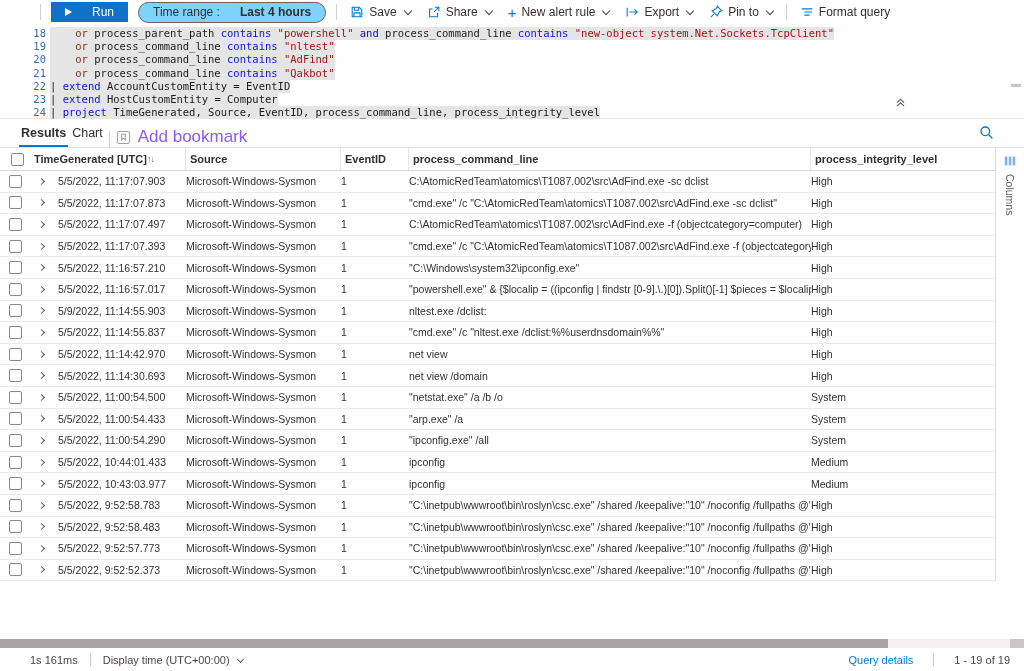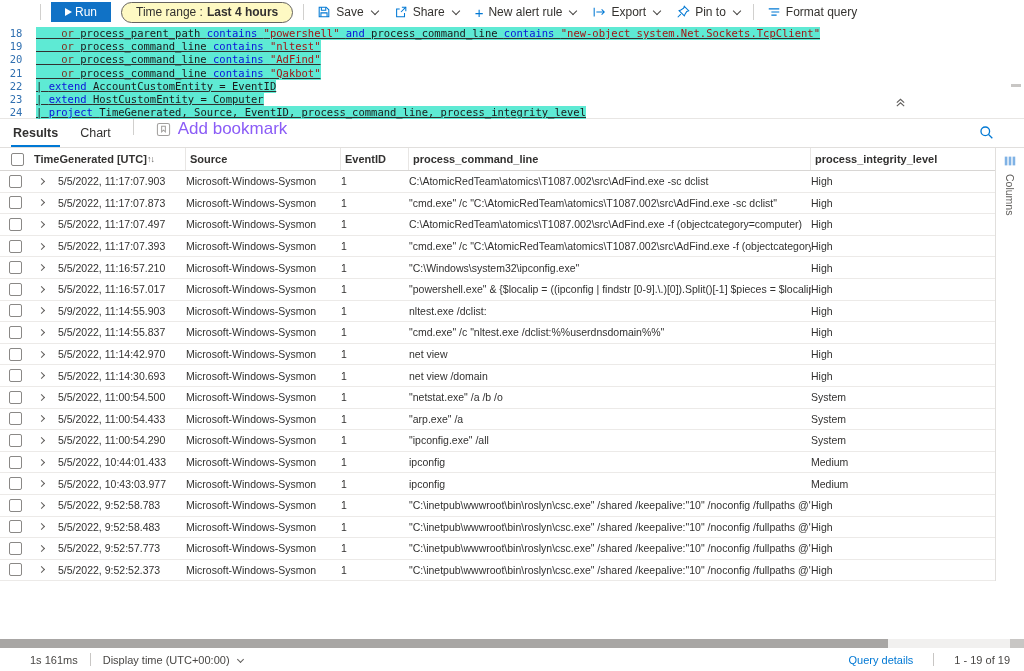--- a/index.html
+++ b/index.html
@@ -3,50 +3,50 @@
 <meta charset="utf-8">
 <style>
   * { margin:0; padding:0; box-sizing:border-box; }
   html,body { width:1024px; height:671px; overflow:hidden; background:#fff;
     font-family:"Liberation Sans", sans-serif; color:#323130; }
   .app { position:relative; width:1024px; height:671px; background:#fff; }
 
   
   .toolbar { height:24px; display:flex; align-items:center; gap:10px; padding-left:40px; font-size:12px; }
   .vsep { width:1px; height:16px; background:#d1d0ce; }
-  .run-btn { display:flex; align-items:center; gap:3px; background:#1072c6; color:#fff;
+  .run-btn { display:flex; align-items:center; gap:20px; background:#1072c6; color:#fff;
     border:none; height:20px; padding:0 14px; font-size:12px; cursor:pointer; }
   .play { width:0; height:0; border-left:7px solid #fff; border-top:4px solid transparent; border-bottom:4px solid transparent; }
-  .time-pill { display:flex; align-items:center; gap:4px; border:1px solid #65635f; border-radius:11px;
-    height:21px; padding:0 14px; font-size:12px; cursor:pointer; background:#fef9c3; }
+  .time-pill { display:flex; align-items:center; gap:20px; border:1px solid #65635f; border-radius:11px;
+    height:21px; padding:0 14px; font-size:12px; cursor:pointer; background:#7dd3fc; }
   .time-pill b { font-weight:700; }
   .tb-item { display:flex; align-items:center; gap:5px; color:#34322f; cursor:pointer; padding:0 3px; background:none; border:none; font-size:12px; }
   .tb-item svg { width:14px; height:14px; }
   .chev-down { width:6px; height:6px; border-right:1.2px solid #484644; border-bottom:1.2px solid #484644;
     transform:rotate(45deg); display:inline-block; margin-bottom:3px; margin-left:3px; }
   .plus { color:#0078d4; font-size:15px; font-weight:400; line-height:1; }
 
   
   .editor { position:relative; height:95px; padding-top:3px; border-bottom:1px solid #e8e6e4; }
   .code-line { display:flex; height:13.2px; font-family:"DejaVu Sans Mono","Liberation Mono",monospace;
     font-size:10.5px; line-height:13.2px; white-space:pre; }
-  .ln { width:36px; text-align:center; padding-right:4px; color:#2f6fb0; flex:0 0 auto;
+  .ln { width:50px; text-align:right; padding-right:4px; color:#2f6fb0; flex:0 0 auto;
     font-family:"DejaVu Sans Mono",monospace; }
-  .code-text { background:#5eead4;text-decoration:underline; }
+  .code-text { background:#e5e5e5; }
   .tok-id  { color:#1a1a1a; }
   .tok-kw  { color:#0c12d9; }
   .tok-str { color:#a31515; }
   .tok-lop { color:#803020; }
   .collapse-btn { position:absolute; right:118px; bottom:6px; cursor:pointer; }
   .ed-vscroll { position:absolute; right:3px; top:60px; width:10px; height:3px; background:#c8c6c4; }
   .drag-handle { position:absolute; left:0; right:0; bottom:-5px; text-align:center; color:#9a9896;
     letter-spacing:2px; font-size:10px; cursor:row-resize; }
 
   
-  .tabbar { height:29px; display:flex; align-items:flex-start; padding-left:13px; gap:22px;
+  .tabbar { height:29px; display:flex; align-items:flex-end; padding-left:21px; gap:6px;
     border-bottom:1px solid #e1dfdd; position:relative; font-size:12.5px; }
   .tab { height:100%; display:flex; align-items:center; cursor:pointer; position:relative; color:#323130; }
   .tab.active { font-weight:700; }
   .tab.active::after { content:""; position:absolute; left:-2px; right:-2px; bottom:0; height:2px; background:#0078d4; }
   .bookmark { display:flex; align-items:center; gap:7px; color:#8b5cf6; cursor:pointer; font-size:17px; }
   .bookmark svg { width:15px; height:15px; }
   .search-btn { position:absolute; right:30px; top:6px; cursor:pointer; }
   .search-btn svg { width:15px; height:15px; }
 
   

